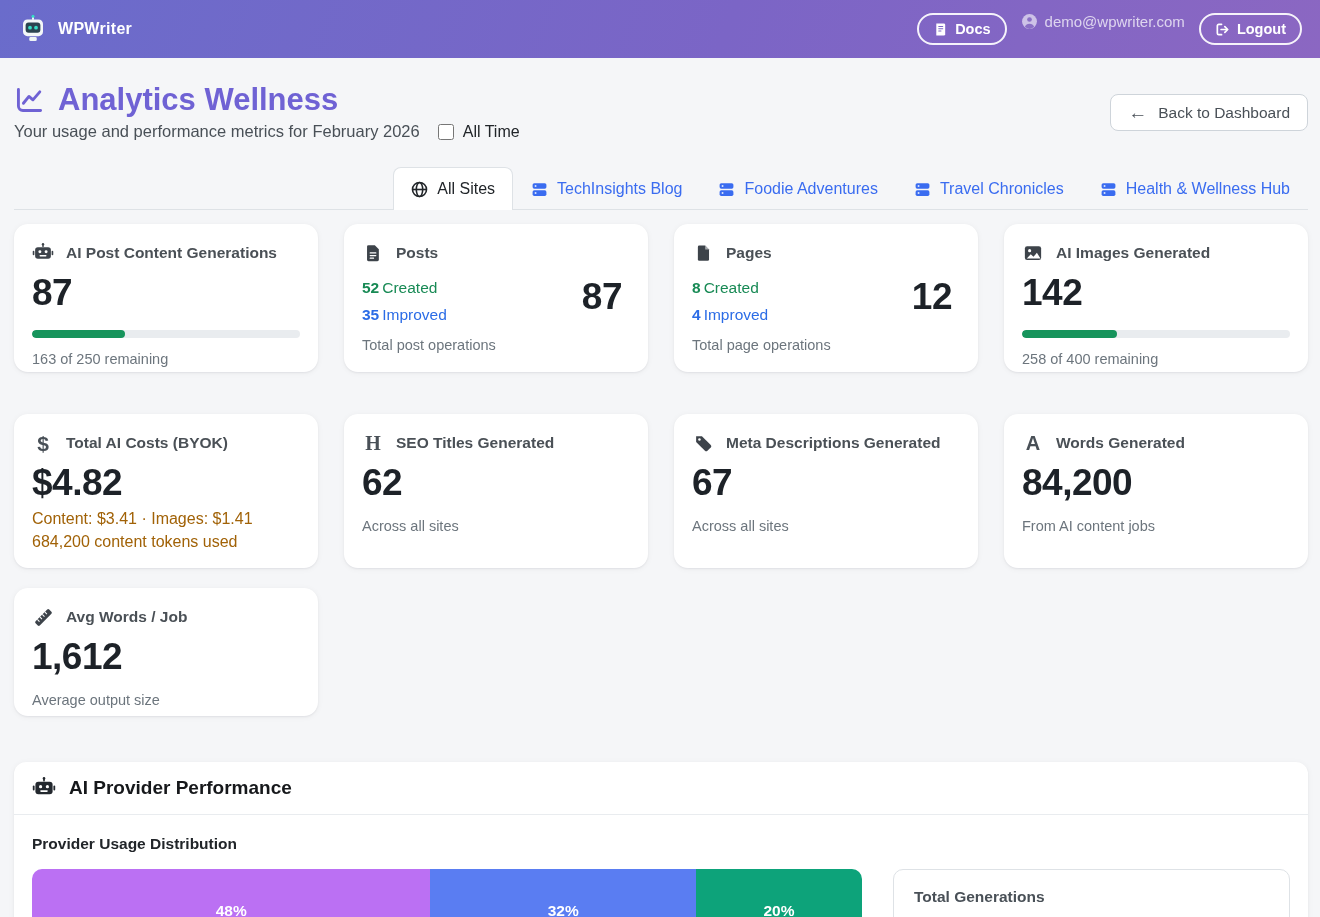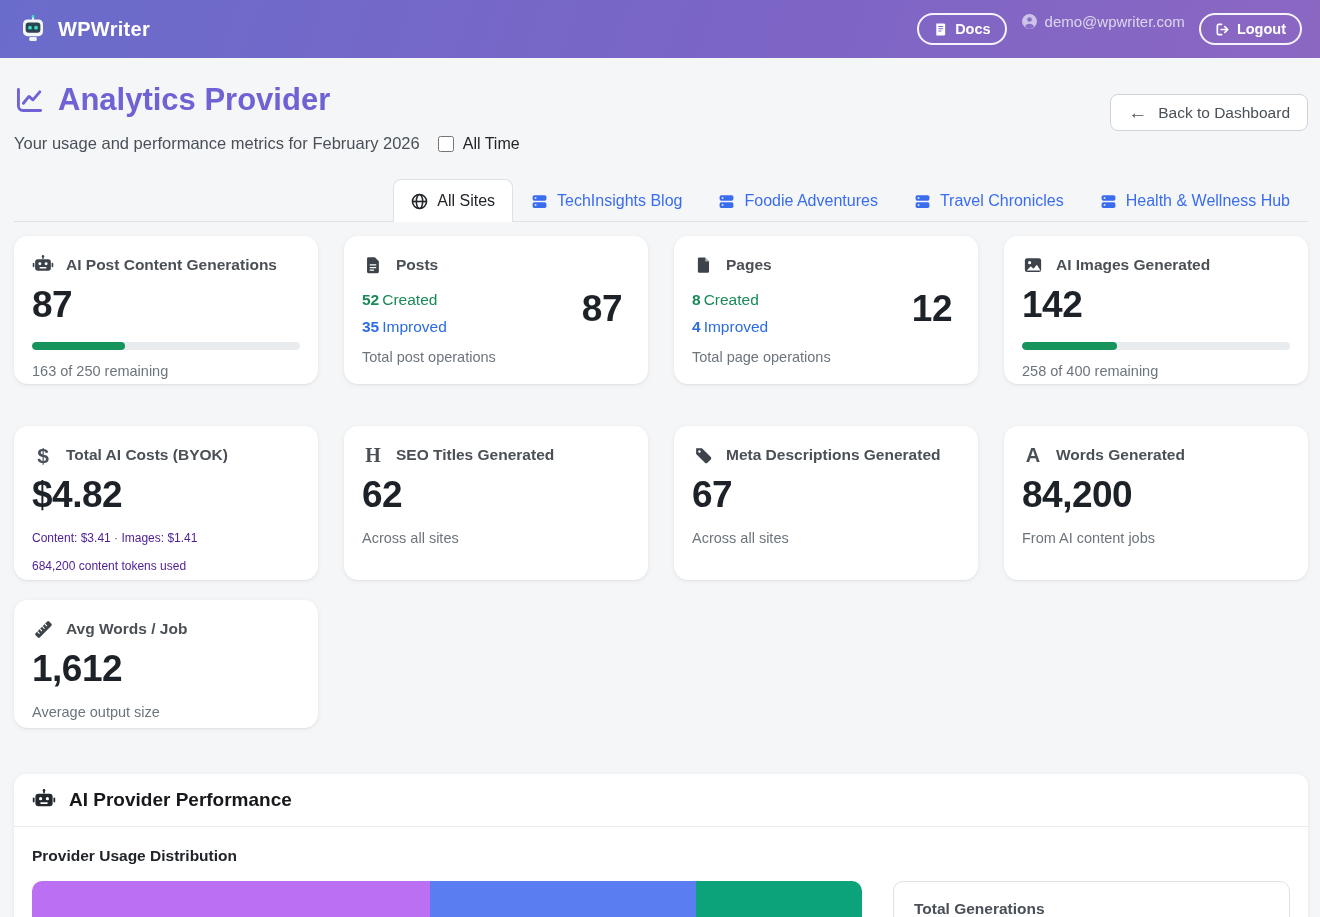--- a/index.html
+++ b/index.html
@@ -7,34 +7,34 @@
   body {
     width:1320px; height:917px; overflow:hidden;
     background:#f5f6f8; color:#212529;
     font-family:"Liberation Sans","DejaVu Sans",sans-serif;
   }
   
   .navbar {
     height:58px; display:flex; align-items:center; padding:0 18px;
     background:linear-gradient(110deg,#6a6ccb 0%,#7b65c6 55%,#8b67c2 100%);
   }
-  .brand { display:flex; align-items:center; gap:10px; color:#fff; font-size:20px; font-weight:800; letter-spacing:.3px; cursor:pointer; }
+  .brand { display:flex; align-items:center; gap:10px; color:#fff; font-size:16px; font-weight:800; letter-spacing:.3px; cursor:pointer; }
   .nav-right { margin-left:auto; display:flex; align-items:flex-start; gap:14px; }
   .pill {
     display:flex; align-items:center; gap:7px; background:transparent;
     border:2px solid rgba(255,255,255,.92); border-radius:19px; color:#fff;
     font-weight:700; font-size:14.5px; padding:6px 14px; font-family:inherit; cursor:pointer;
   }
   .email { display:flex; align-items:center; gap:7px; color:rgba(255,255,255,.72); font-size:15px; }
 
   
   .content { padding:24px 12px 0 14px; }
   .title-row { display:flex; justify-content:space-between; align-items:flex-start; }
   .page-title { display:flex; align-items:center; gap:13px; margin:0; font-size:31px; font-weight:700; color:#6f62d4; }
-  .subtitle-row { display:flex; align-items:center; gap:18px; margin-top:16px; }
+  .subtitle-row { display:flex; align-items:center; gap:18px; margin-top:4px; }
   .subtitle { font-size:16.5px; color:#495057; }
   .alltime { display:flex; align-items:center; gap:9px; font-size:16px; color:#212529; cursor:pointer; }
   .alltime input { width:16px; height:16px; margin:0; accent-color:#6f62d4; cursor:pointer; }
   .back-btn {
     display:flex; align-items:center; gap:11px; background:#fff; border:1px solid #ced4da;
     border-radius:8px; padding:8px 17px; font-size:15.5px; color:#495057; margin-top:12px;
     font-family:inherit; cursor:pointer;
   }
   .back-btn .arrow { font-size:19px; line-height:1; color:#495057; }
 
@@ -66,21 +66,21 @@
   .glyph { font-size:21px; font-weight:600; color:#495057; line-height:1; }
   .glyph.serif { font-family:"Liberation Serif","DejaVu Serif",serif; font-size:20px; }
   .big { font-size:37px; font-weight:700; color:#1d2228; margin-top:8px; line-height:1.15; letter-spacing:-.5px; }
   .progress { height:8px; border-radius:4px; background:#e9ecef; margin-top:15px; overflow:hidden; }
   .progress .fill { height:100%; border-radius:4px; }
   .caption { font-size:14.5px; color:#6c757d; margin-top:13px; }
   .split { display:flex; justify-content:space-between; align-items:center; margin-top:6px; }
   .stat { font-size:15.5px; margin-top:9px; }
   .stat b { font-weight:700; margin-right:3px; }
   .split .big { margin:0; padding-right:8px; }
-  .cost-line { font-size:12px; color:#4c1d95; margin-top:14px; }
+  .cost-line { font-size:16px; color:#a16207; margin-top:5px; }
 
   
   .panel { margin-top:46px; background:#fff; border-radius:12px; box-shadow:0 1px 2px rgba(16,24,40,.06), 0 1px 6px rgba(16,24,40,.05); }
   .panel-head { display:flex; align-items:center; gap:13px; padding:14px 18px; font-size:19px; font-weight:700; color:#16181b; border-bottom:1px solid #e9ecef; }
   .panel-head .icon { width:24px; height:24px; color:#23282e; }
   .panel-body { padding:18px; }
   .dist-label { font-size:15.5px; font-weight:700; color:#212529; margin:2px 0 16px; }
   .dist-row { display:flex; gap:31px; align-items:flex-start; }
   .dist-bar { display:flex; height:84px; border-radius:10px; overflow:hidden; flex:1; }
   .seg { display:flex; align-items:center; justify-content:center; color:#fff; font-weight:700; font-size:15.5px; }
@@ -148,21 +148,21 @@
 
     <div class="title-row">
       <div>
         <h1 class="page-title">
           <span>
             <svg width="31" height="31" viewBox="0 0 28 28" fill="none" stroke="#6f62d4" stroke-width="2.6" stroke-linecap="round" stroke-linejoin="round">
               <path d="M4 4v15a4 4 0 0 0 4 4h16"></path>
               <path d="M8.5 16.5l5-6.2 3.6 3.1 6.2-7.2"></path>
             </svg>
           </span>
-          <span>Analytics Provider</span>
+          <span>Analytics Wellness</span>
         </h1>
         <div class="subtitle-row">
           <span class="subtitle">Your usage and performance metrics for February 2026</span>
           <label class="alltime">
             <input type="checkbox" style="">
             <span>All Time</span>
           </label>
         </div>
       </div>
       <button class="back-btn">

